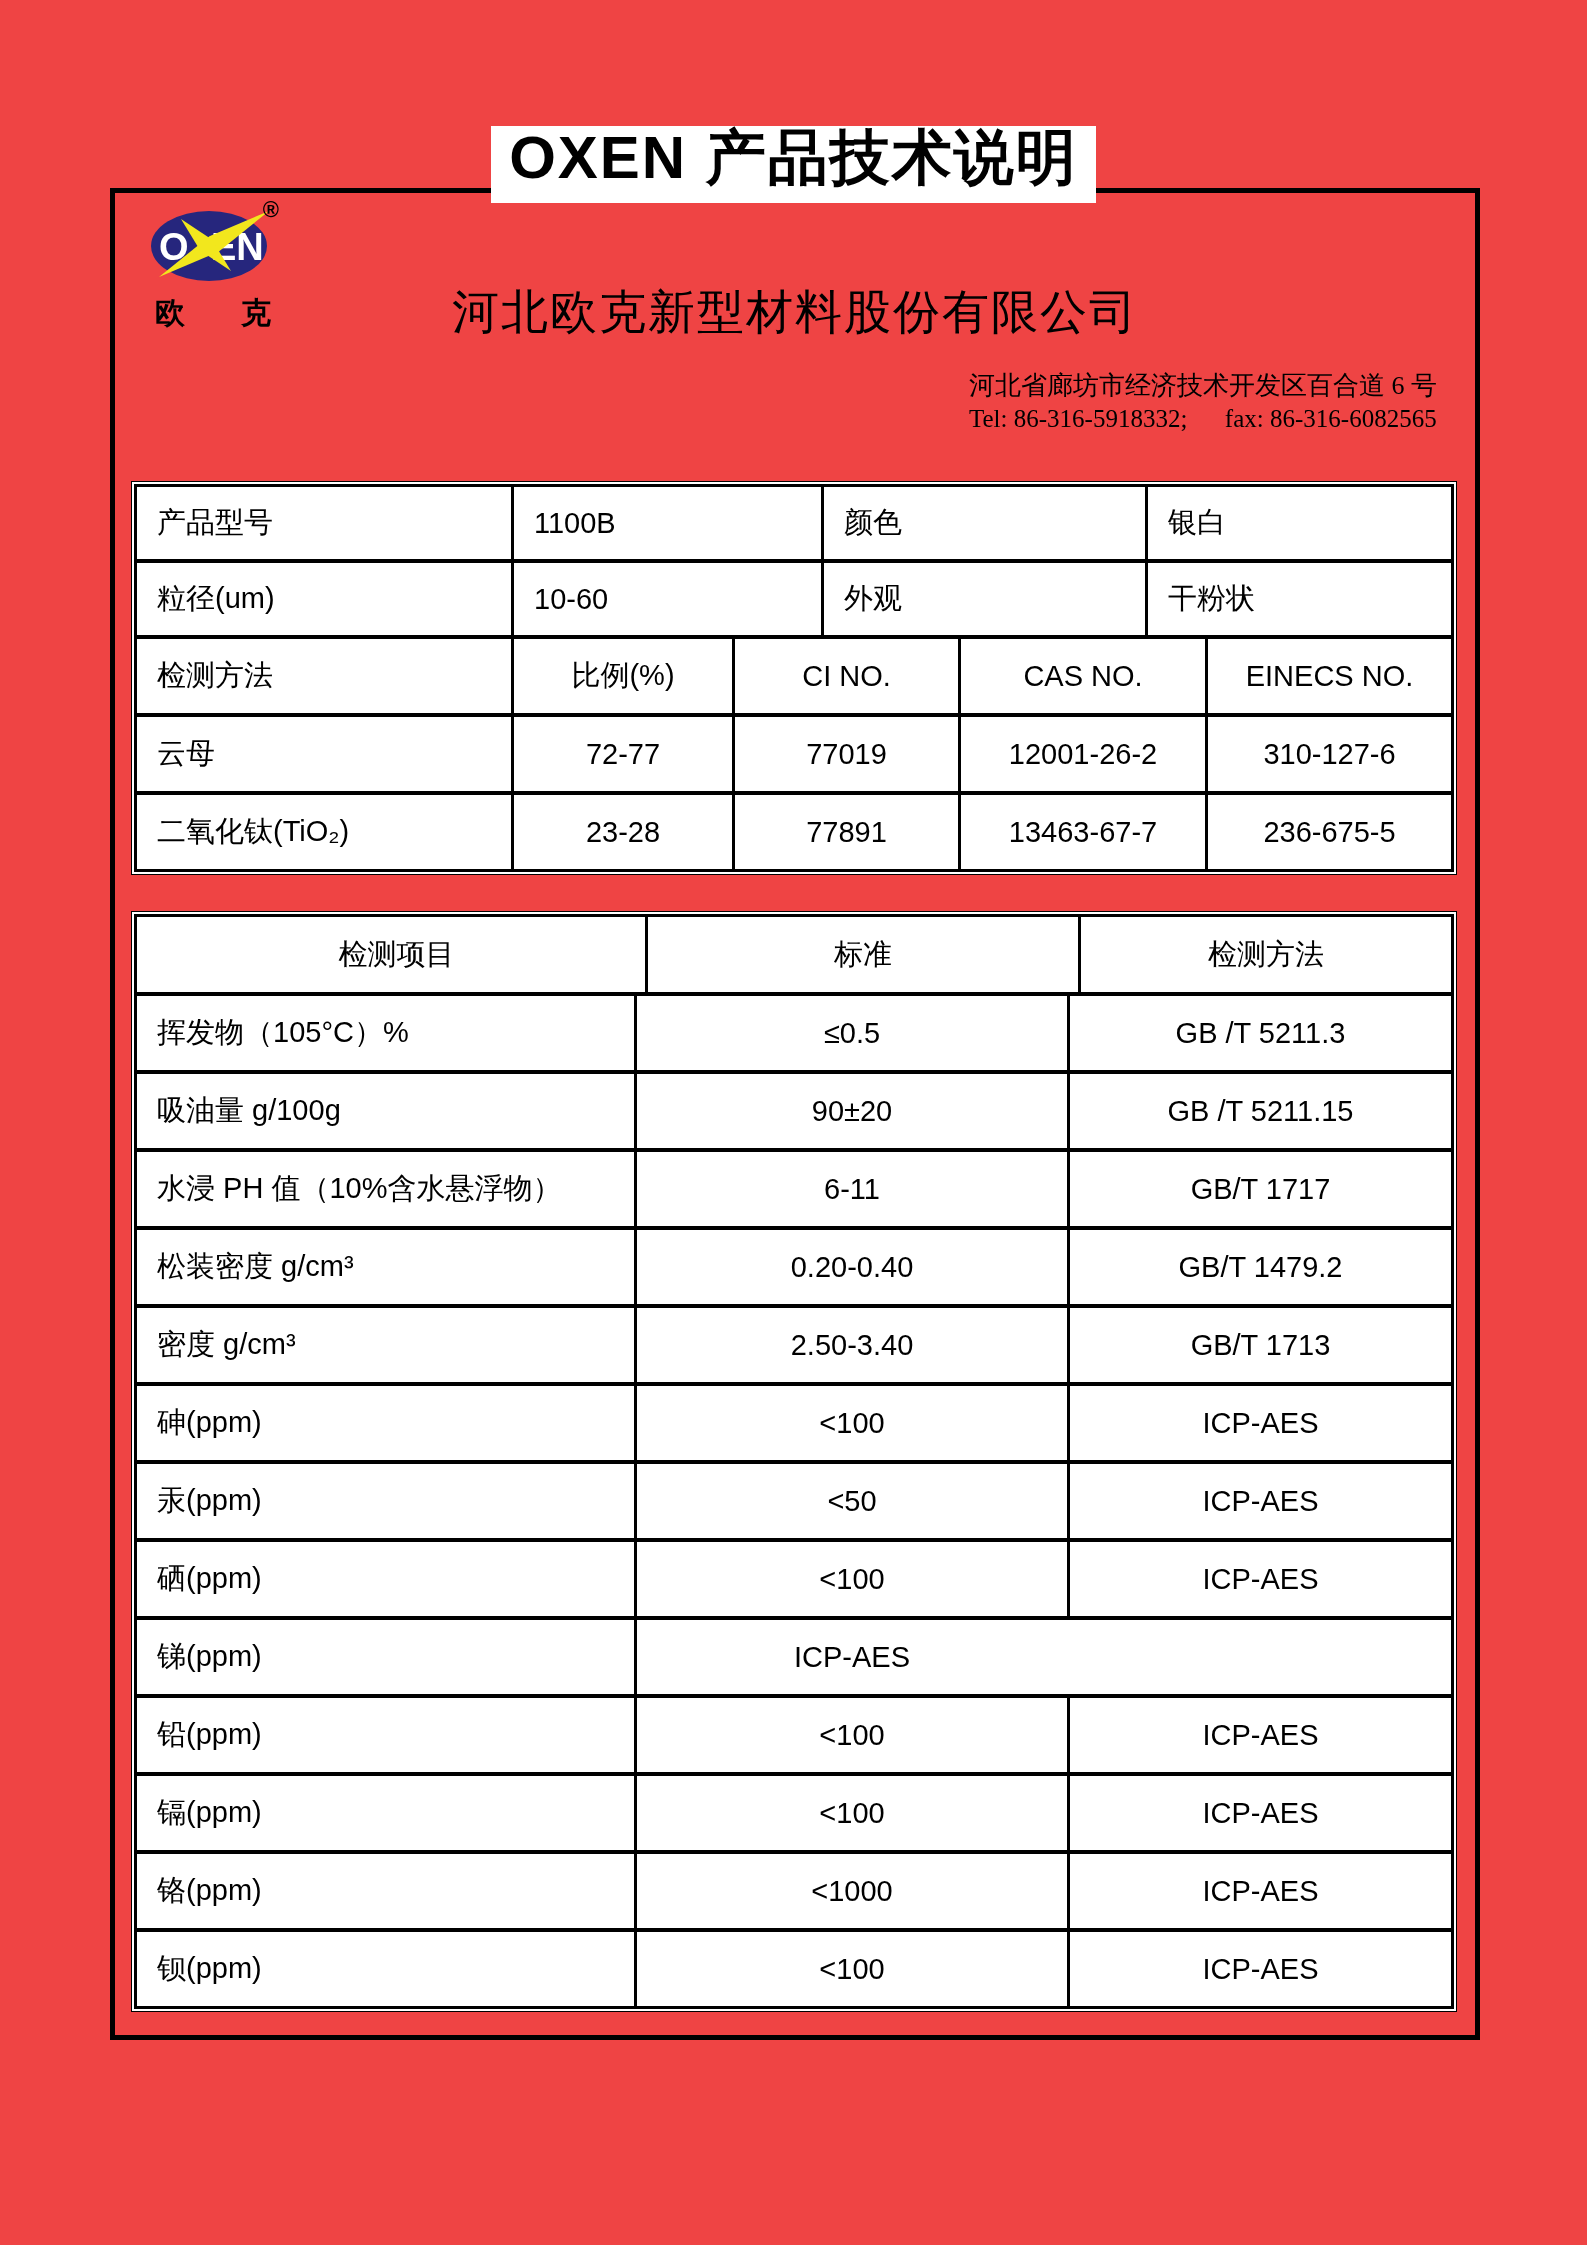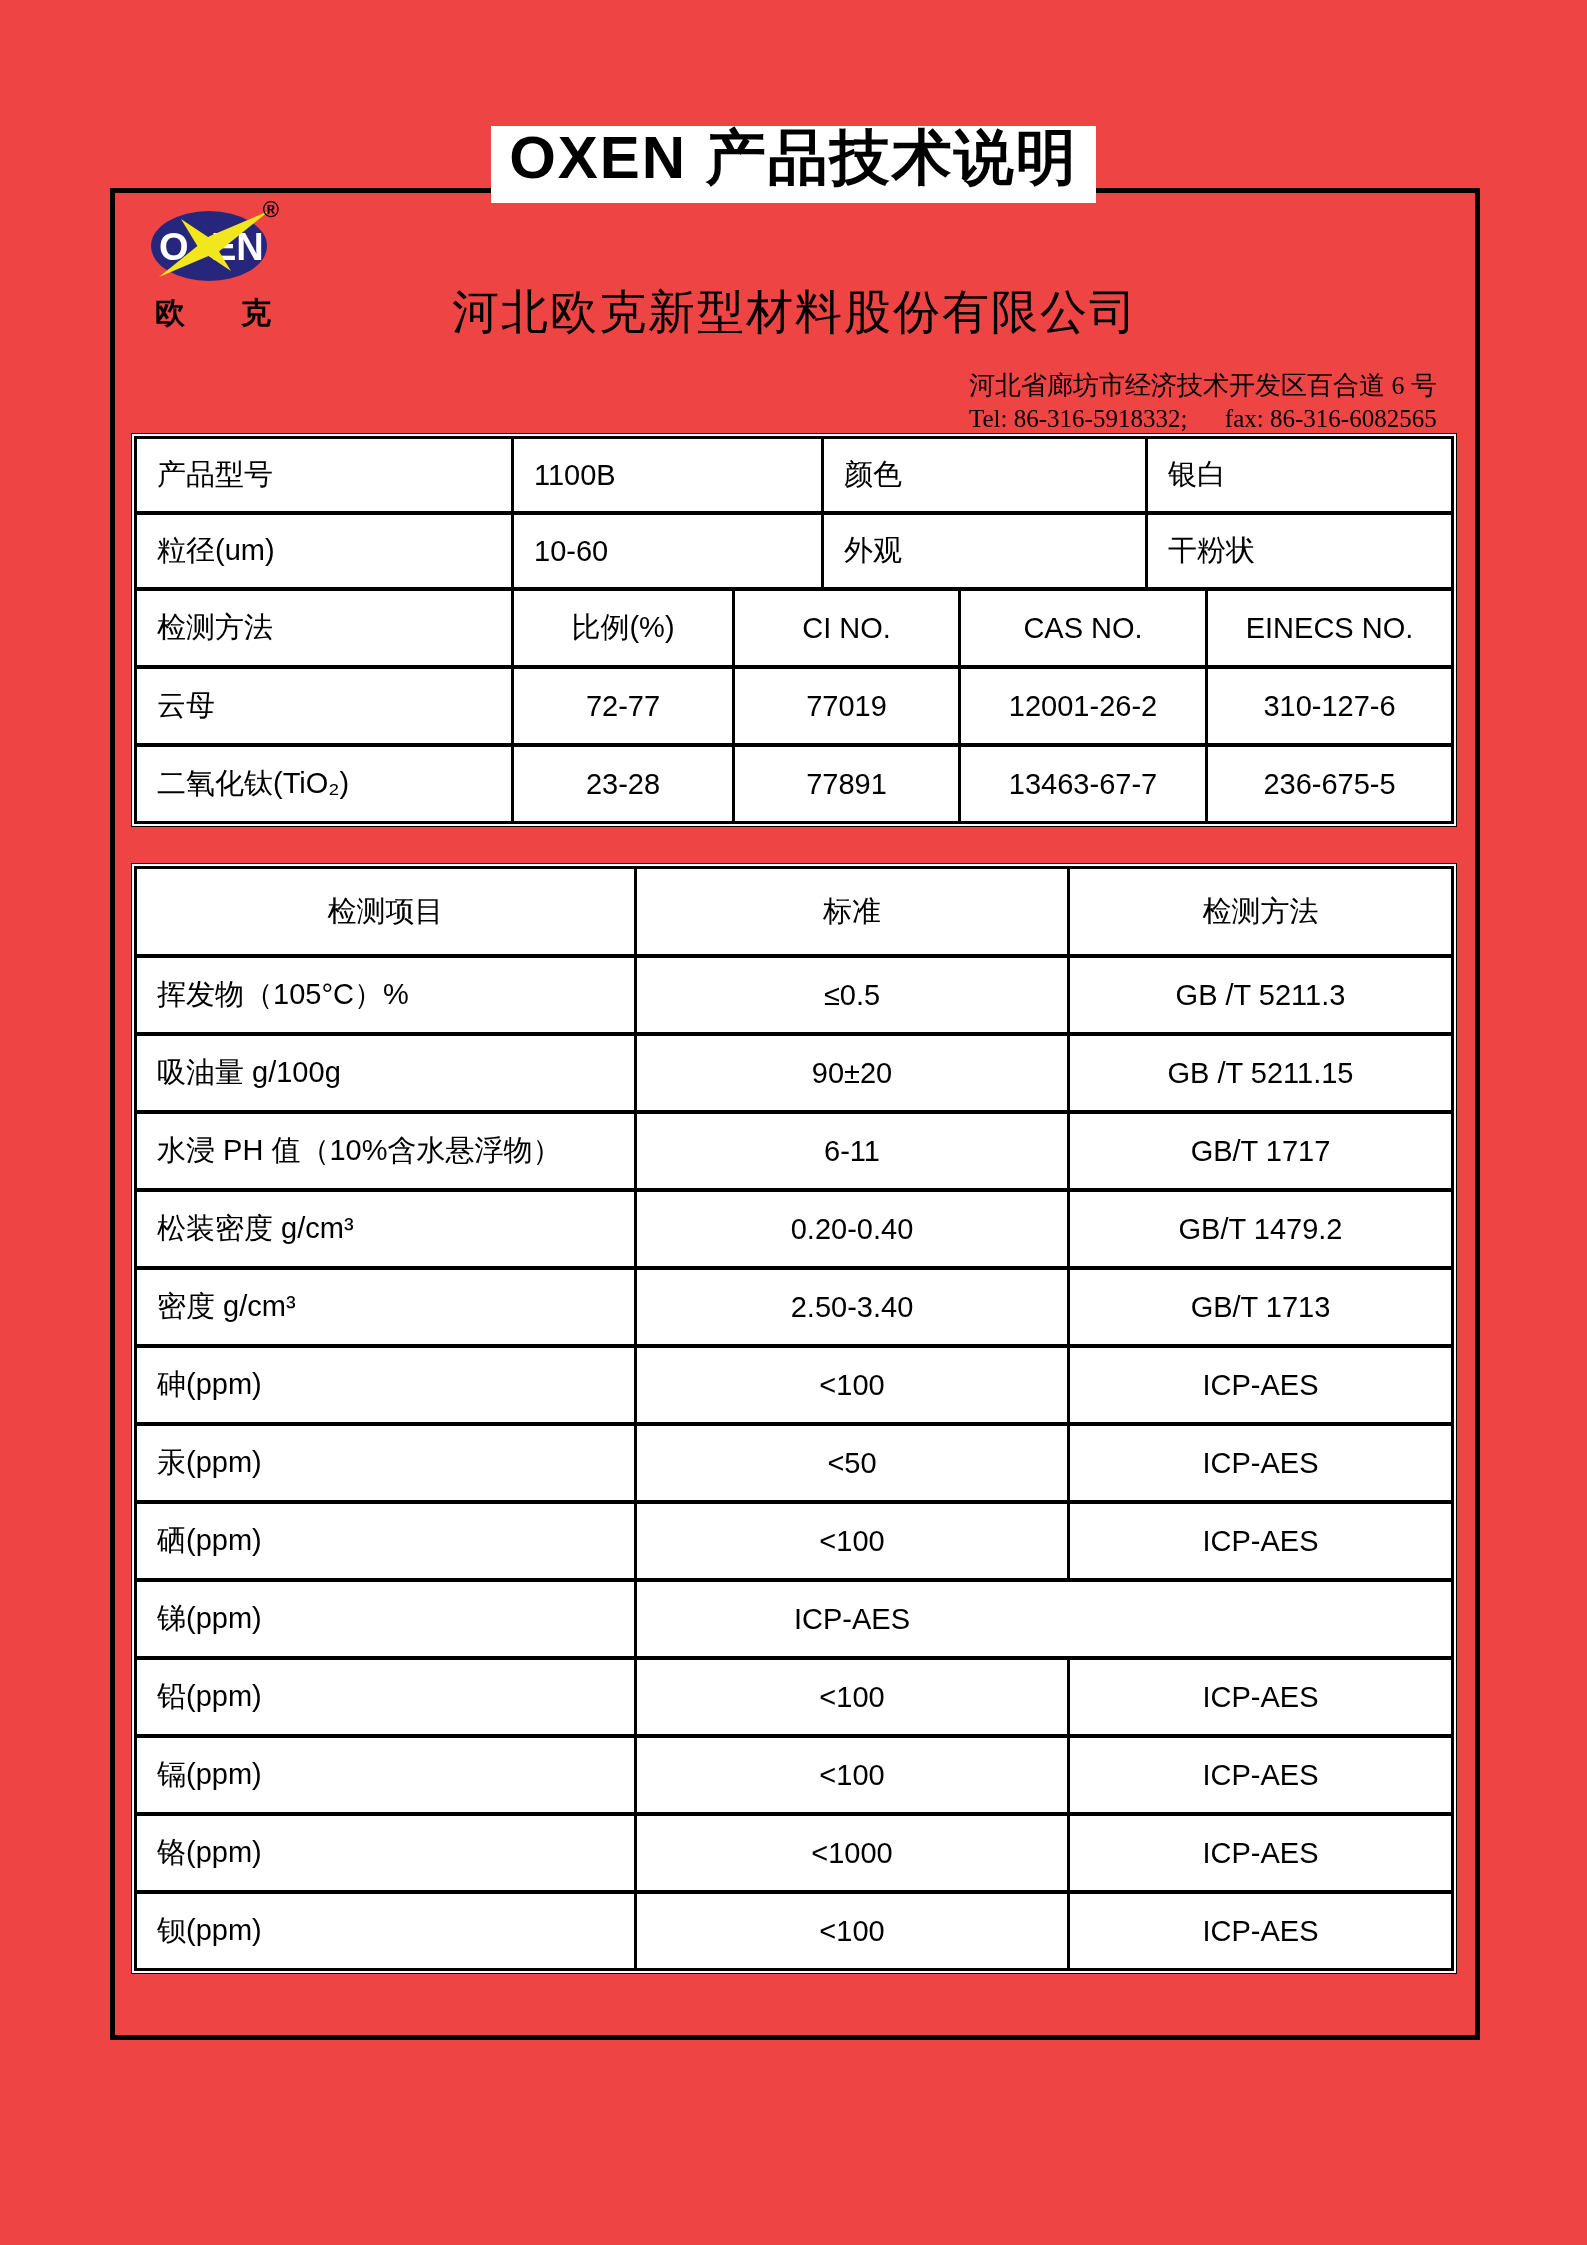--- a/index.html
+++ b/index.html
@@ -27,31 +27,31 @@
   .company{position:absolute;top:88px;left:0;width:100%;text-align:center;
            font-family:"Liberation Serif",serif;font-size:47px;font-weight:500;
            letter-spacing:2px;}
   .contact{position:absolute;top:176px;right:38px;text-align:left;
            font-family:"Liberation Serif",serif;}
   .addr{font-size:26px;line-height:34px;}
   .telfax{font-size:25px;line-height:32px;white-space:pre;}
 
   
   .tbl{position:absolute;left:16px;width:1326px;box-sizing:border-box;
-       border:1px solid #000;padding:2px;background:#fff;}
+       border:1px solid #000;padding:2px;background:#fff;margin-top:48px;}
   .tbl-inner{border:3px solid #000;}
   .t-row{display:flex;}
   .t-row + .t-row{border-top:4px solid #000;}
   .cell{display:flex;align-items:center;justify-content:center;box-sizing:border-box;
         font-size:29px;font-family:"Liberation Sans",sans-serif;}
   .cell + .cell{border-left:3px solid #000;}
   .cell.l{justify-content:flex-start;padding-left:20px;}
   .r-basic{height:72px;}
   .r-chem{height:74px;}
-  .r-head{height:85px;}
+  .r-head{height:75px;padding-left:11px;}
   .r-data{height:74px;}
   .t1a .cell:nth-child(1){width:374px;}
   .t1a .cell:nth-child(2){width:310px;}
   .t1a .cell:nth-child(3){width:324px;}
   .t1a .cell:nth-child(4){flex:1;}
   .t1b .cell:nth-child(1){width:374px;}
   .t1b .cell:nth-child(2){width:221px;}
   .t1b .cell:nth-child(3){width:226px;}
   .t1b .cell:nth-child(4){width:247px;}
   .t1b .cell:nth-child(5){flex:1;}

